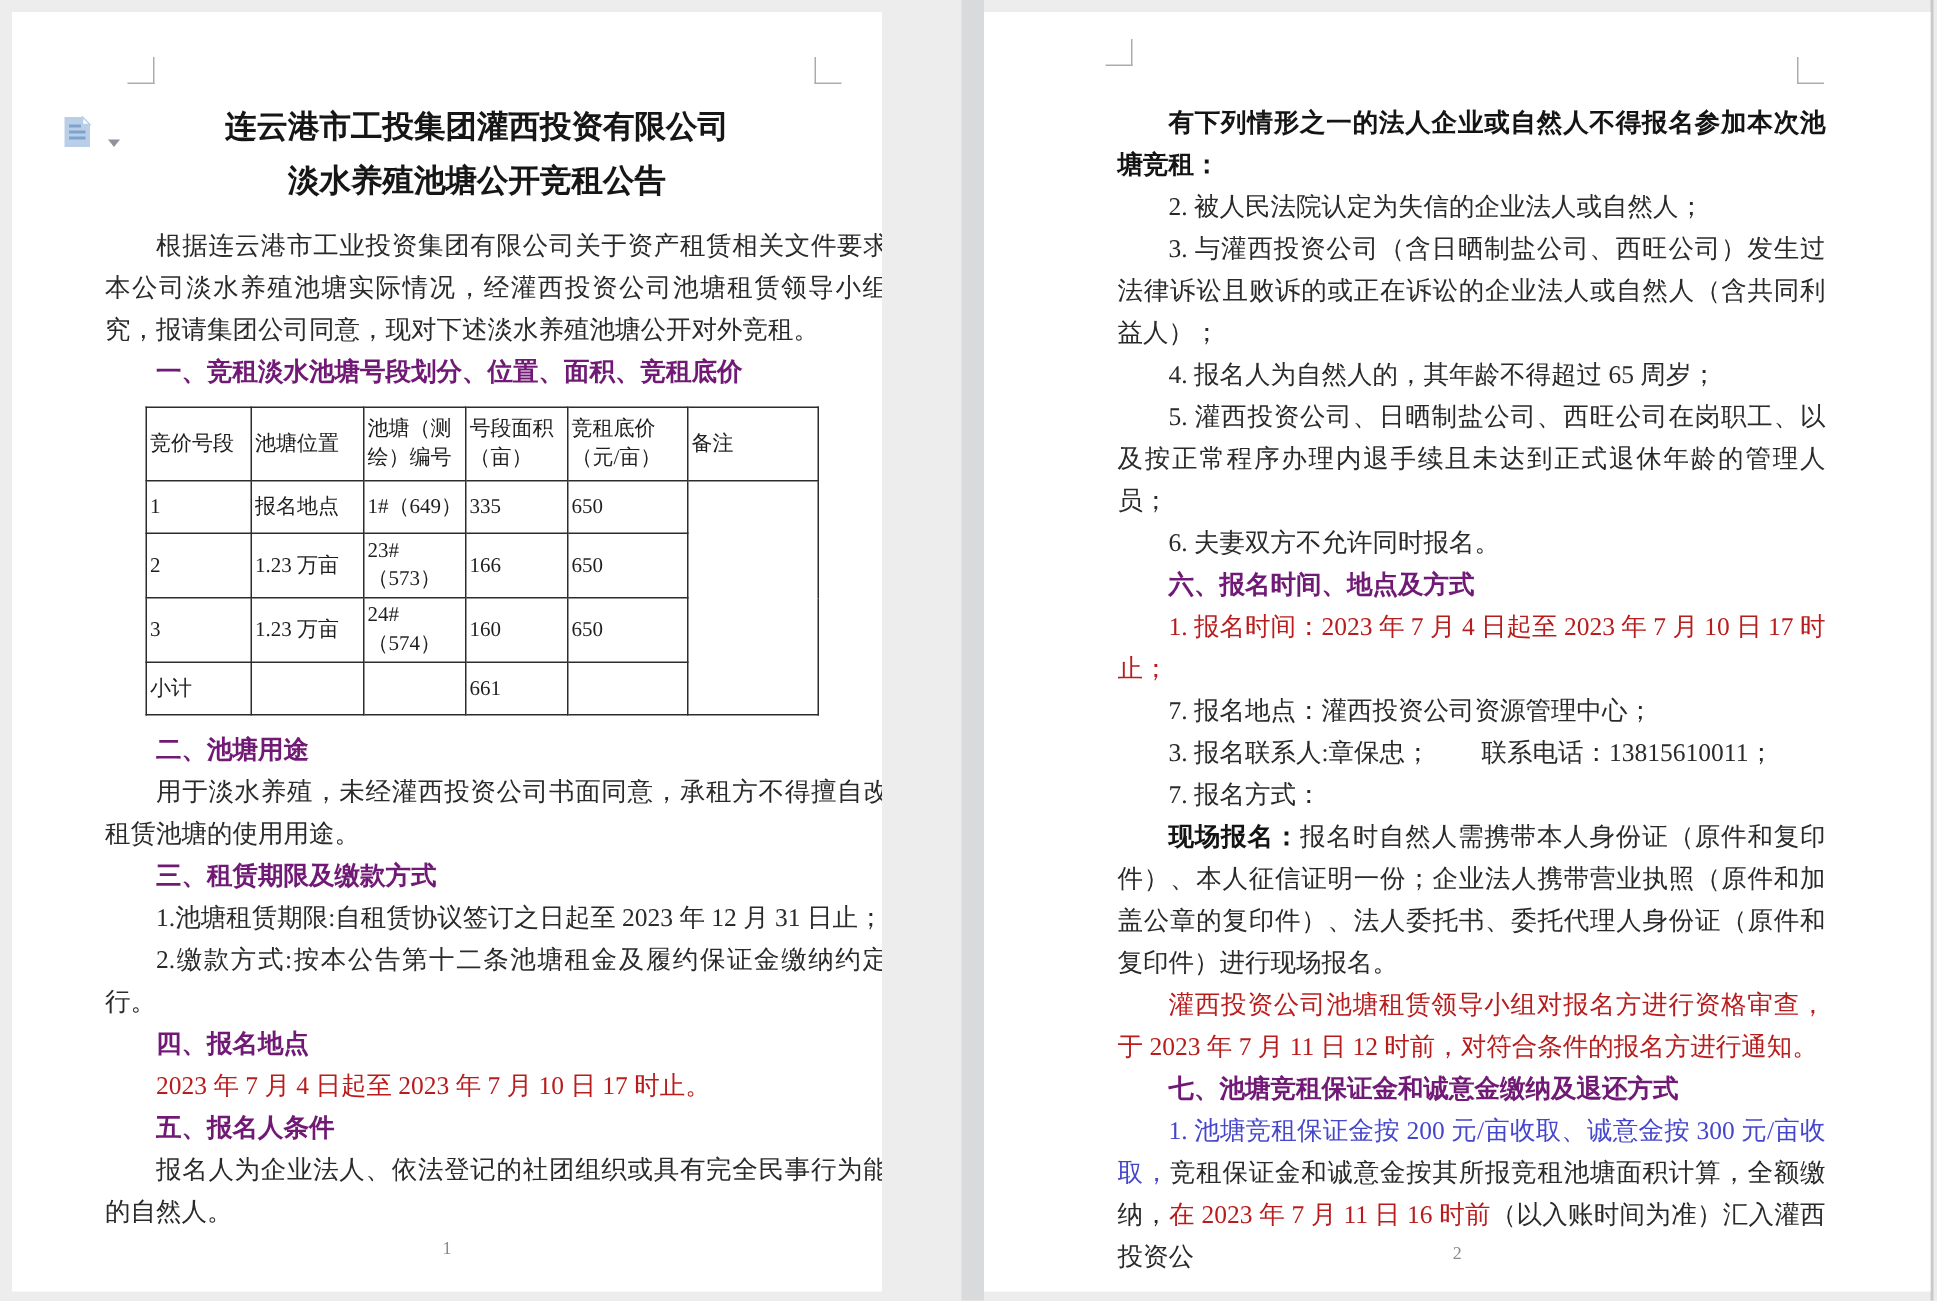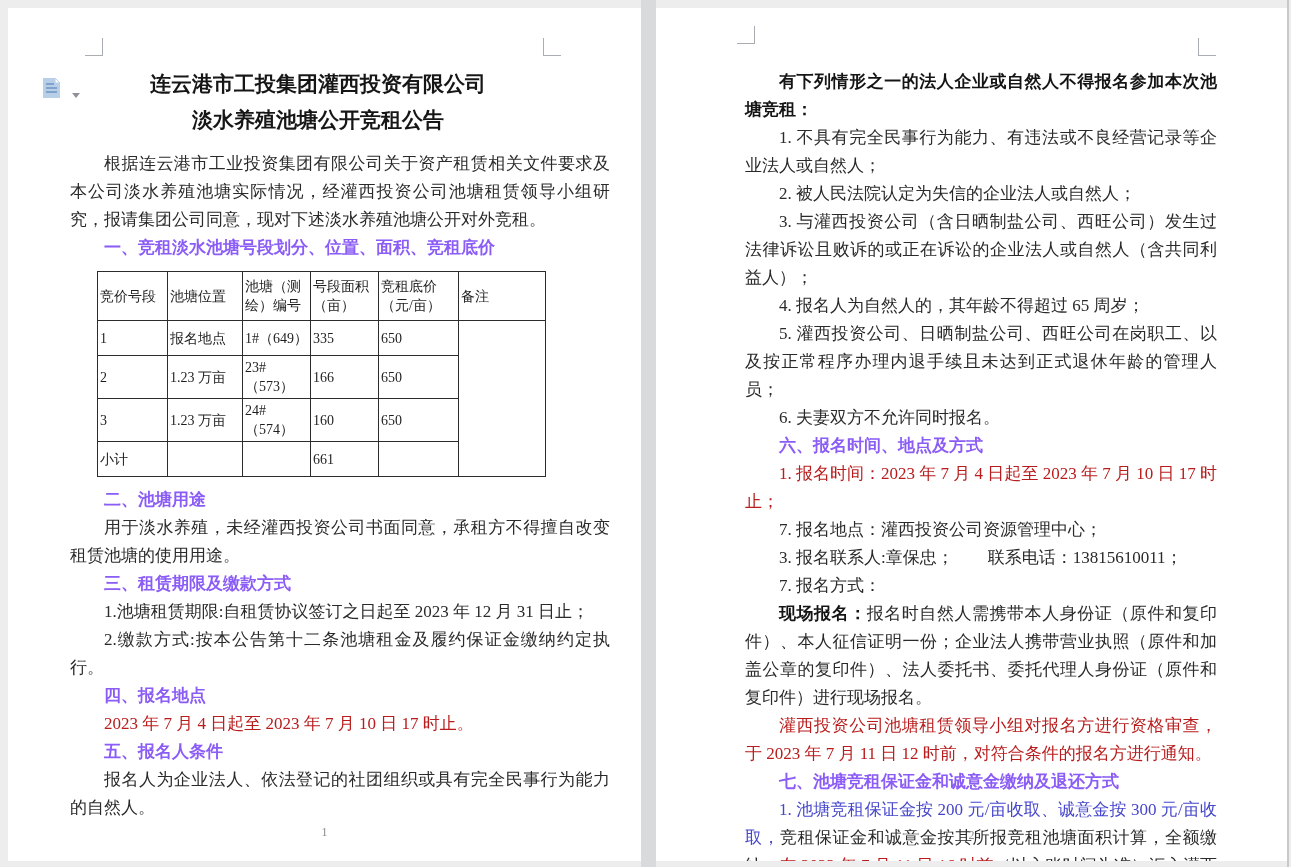--- a/index.html
+++ b/index.html
@@ -8,21 +8,21 @@
     background:#ededee;
     font-family:"Liberation Serif","DejaVu Serif",serif;
     overflow:hidden;
   }
   .canvas{position:relative;width:1291px;height:867px;}
   .gutter{position:absolute;left:641px;top:0;width:15px;height:867px;background:#d8dadb;}
   .right-edge{position:absolute;left:1287px;top:0;width:2px;height:867px;background:#c9c9cb;}
   .page{
     position:absolute;top:8px;height:853px;background:#ffffff;overflow:hidden;
   }
-  .page1{left:8px;width:633px;}
+  .page1{left:8px;width:580px;}
   .page2{left:656px;width:631px;}
   .cropmark{position:absolute;width:17px;height:17px;}
   .cm-rb{border-right:1px solid #a9adb2;border-bottom:1px solid #a9adb2;}
   .cm-lb{border-left:1px solid #a9adb2;border-bottom:1px solid #a9adb2;}
   .p1-tl{left:77px;top:30px;}
   .p1-tr{left:535px;top:30px;}
   .p2-tl{left:81px;top:18px;}
   .p2-tr{left:542px;top:30px;}
   .float-btn{position:absolute;left:34px;top:69px;width:44px;height:26px;cursor:pointer;}
   .float-btn svg{position:absolute;left:0;top:0;}
@@ -35,21 +35,21 @@
     position:absolute;color:#2a2a2a;font-size:17px;line-height:28px;
     text-align:justify;text-justify:inter-ideograph;
   }
   .p1col{left:62px;top:58px;width:540px;}
   .p2col{left:89px;top:60px;width:472px;}
   .doc-title{
     font-weight:bold;font-size:21px;line-height:36px;text-align:center;
     color:#161616;padding-right:44px;text-indent:0;
   }
   .para{text-indent:2em;}
-  .heading{font-weight:bold;color:#8b5cf6;text-indent:2em;}
+  .heading{font-weight:bold;color:#701a75;text-indent:2em;}
   .bold{font-weight:bold;color:#141414;}
   .red{color:#b91c1c;}
   .blue{color:#4646cc;}
   .title-gap{height:12px;}
   .doc-table{
     border-collapse:collapse;margin:9px 0 9px 27px;
     font-size:14px;line-height:19px;color:#1e1e1e;
     text-align:left;table-layout:fixed;
   }
   .doc-table td{
@@ -157,21 +157,20 @@
 
     <div class="pagenum">1</div>
   </div>
 
   <div class="page page2 p2">
     <span class="cropmark cm-rb p2-tl"></span>
     <span class="cropmark cm-lb p2-tr"></span>
 
     <div class="text-col p2col">
       <div class="para bold">有下列情形之一的法人企业或自然人不得报名参加本次池塘竞租：</div>
-      <div class="para">1. 不具有完全民事行为能力、有违法或不良经营记录等企业法人或自然人；</div>
       <div class="para">2. 被人民法院认定为失信的企业法人或自然人；</div>
       <div class="para">3. 与灌西投资公司（含日晒制盐公司、西旺公司）发生过法律诉讼且败诉的或正在诉讼的企业法人或自然人（含共同利益人）；</div>
       <div class="para">4. 报名人为自然人的，其年龄不得超过 65 周岁；</div>
       <div class="para">5. 灌西投资公司、日晒制盐公司、西旺公司在岗职工、以及按正常程序办理内退手续且未达到正式退休年龄的管理人员；</div>
       <div class="para">6. 夫妻双方不允许同时报名。</div>
 
       <div class="heading">六、报名时间、地点及方式</div>
       <div class="para red">1. 报名时间：2023 年 7 月 4 日起至 2023 年 7 月 10 日 17 时止；</div>
       <div class="para">7. 报名地点：灌西投资公司资源管理中心；</div>
       <div class="para">3. 报名联系人:章保忠；　　联系电话：13815610011；</div>

